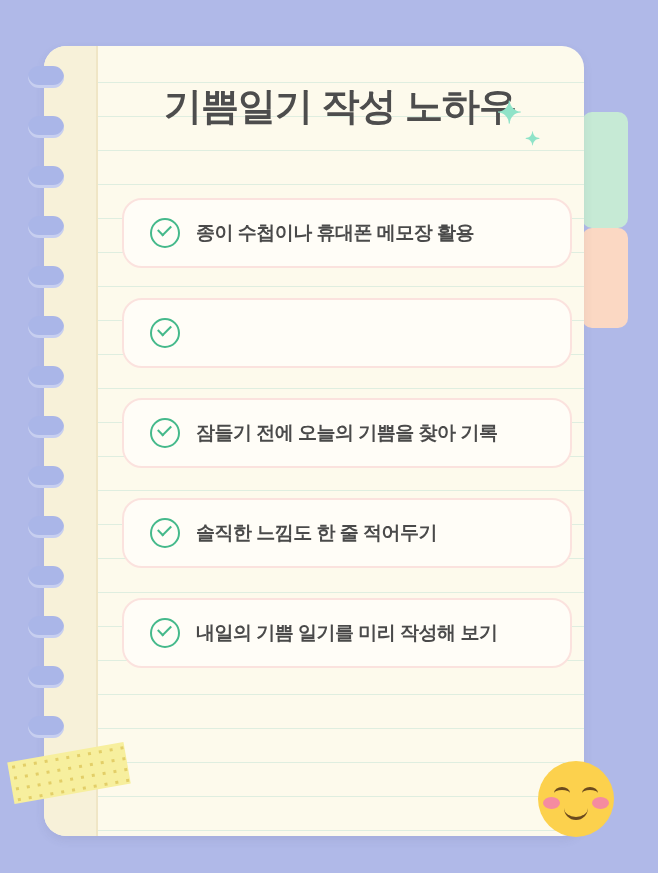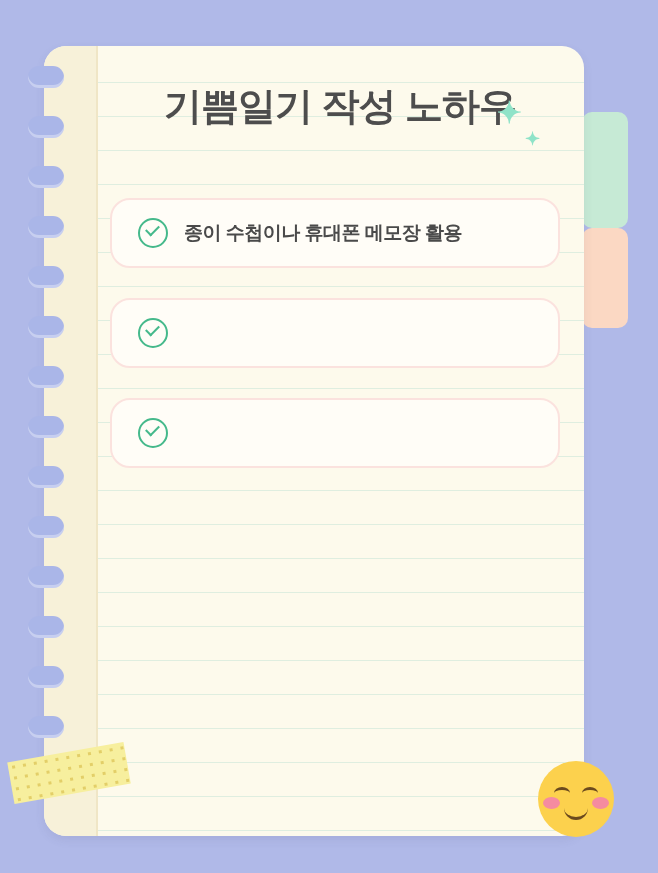--- a/index.html
+++ b/index.html
@@ -122,21 +122,21 @@
     font-weight: bold;
     line-height: 1;
     user-select: none;
   }
   .sparkle.big { font-size: 30px; top: 12px; right: 62px; }
   .sparkle.small { font-size: 18px; top: 44px; right: 44px; }
 
   
   .list {
     position: absolute;
-    left: 66px;
+    left: 78px;
     top: 152px;
     width: 450px;
     z-index: 3;
   }
   .item {
     position: relative;
     display: flex;
     align-items: center;
     height: 70px;
     margin-bottom: 30px;
@@ -281,20 +281,29 @@
     <div class="list">
       <div class="item">
         <span class="check"></span>
         <span class="item-label">종이 수첩이나 휴대폰 메모장 활용</span>
       </div>
       <div class="item">
         <span class="check"></span>
       </div>
       <div class="item">
         <span class="check"></span>
+        <span class="item-label">잠들기 전에 오늘의 기쁨을 찾아 기록</span>
+      </div>
+      <div class="item">
+        <span class="check"></span>
+        <span class="item-label">솔직한 느낌도 한 줄 적어두기</span>
+      </div>
+      <div class="item">
+        <span class="check"></span>
+        <span class="item-label">내일의 기쁨 일기를 미리 작성해 보기</span>
       </div>
     </div>
   </div>
 
   <div id="rings">
       <div class="ring" style="left: 28px; top: 66px;"></div>
       <div class="ring" style="left: 28px; top: 116px;"></div>
       <div class="ring" style="left: 28px; top: 166px;"></div>
       <div class="ring" style="left: 28px; top: 216px;"></div>
       <div class="ring" style="left: 28px; top: 266px;"></div>

